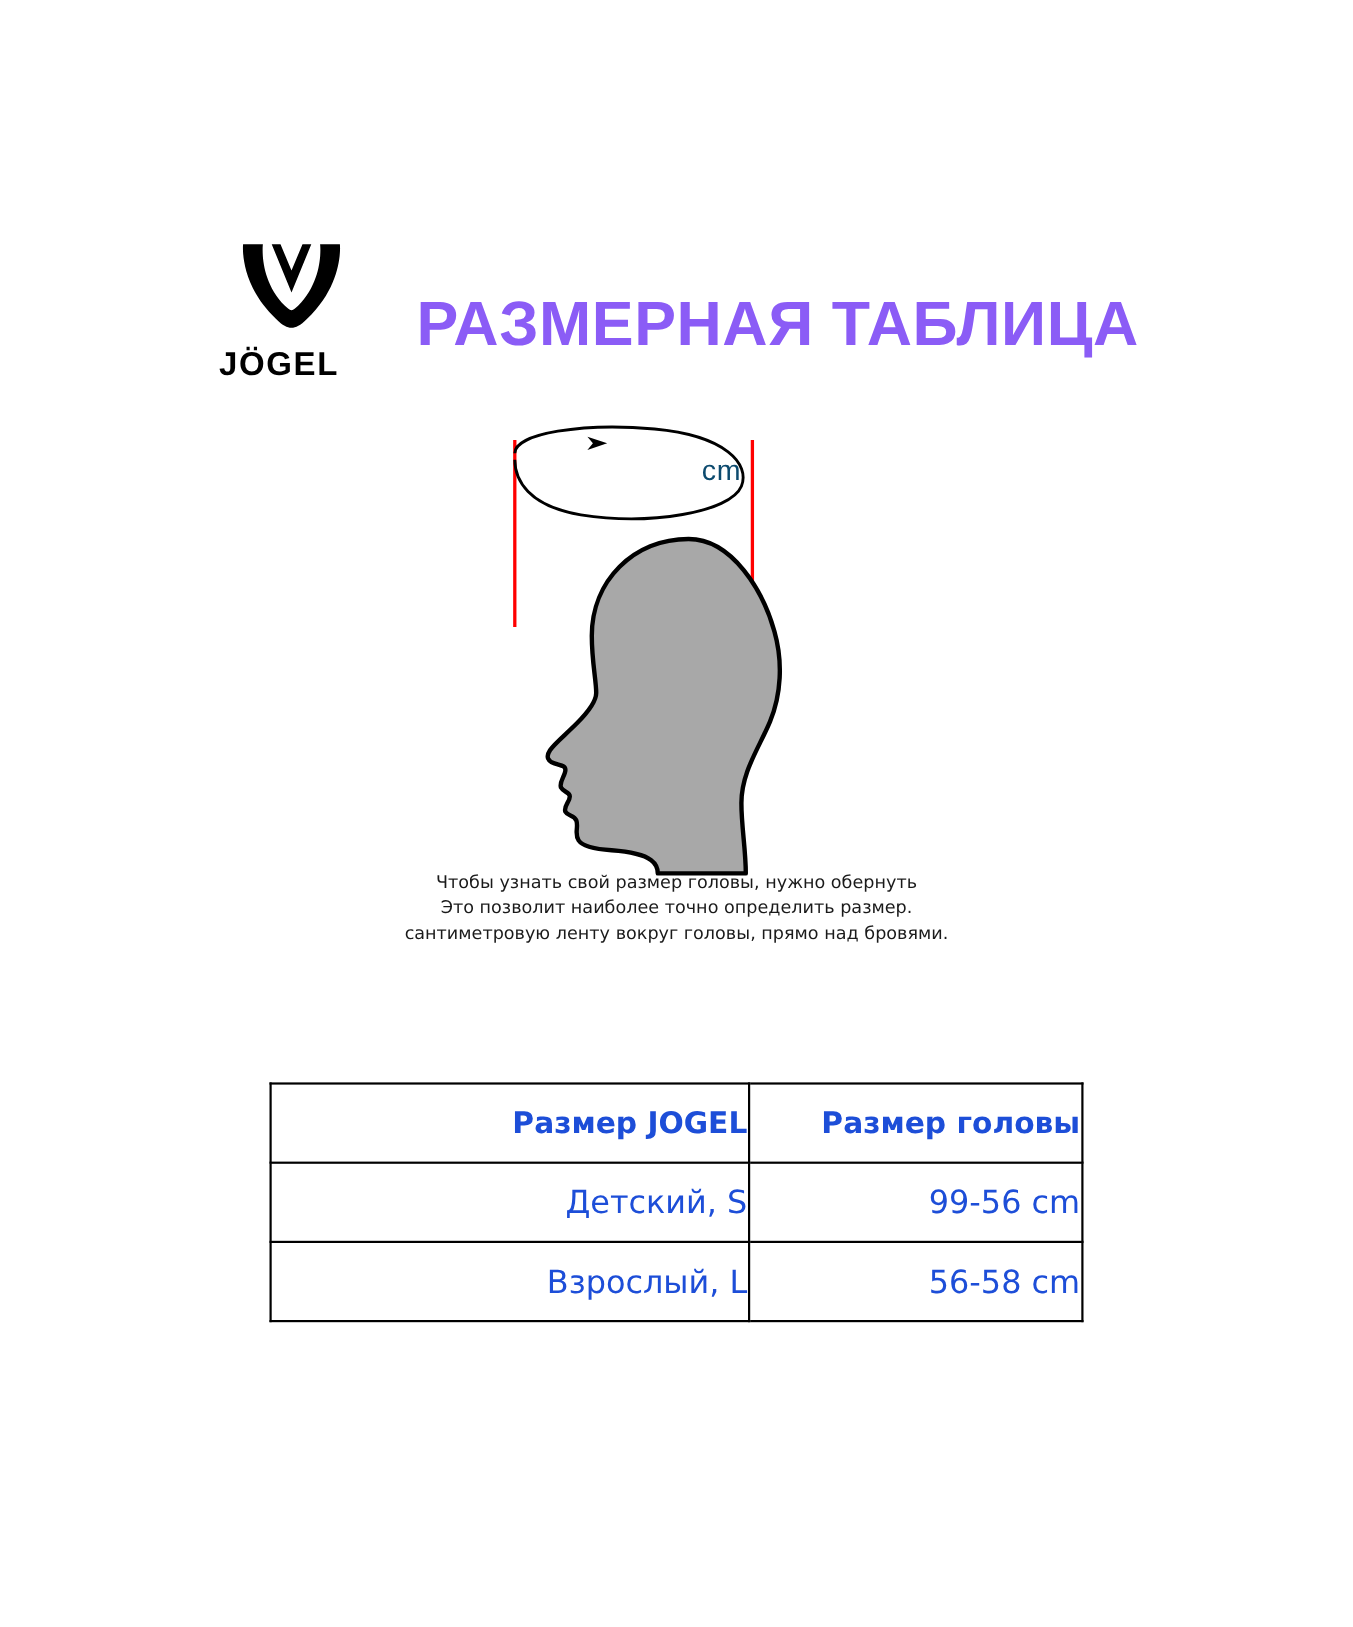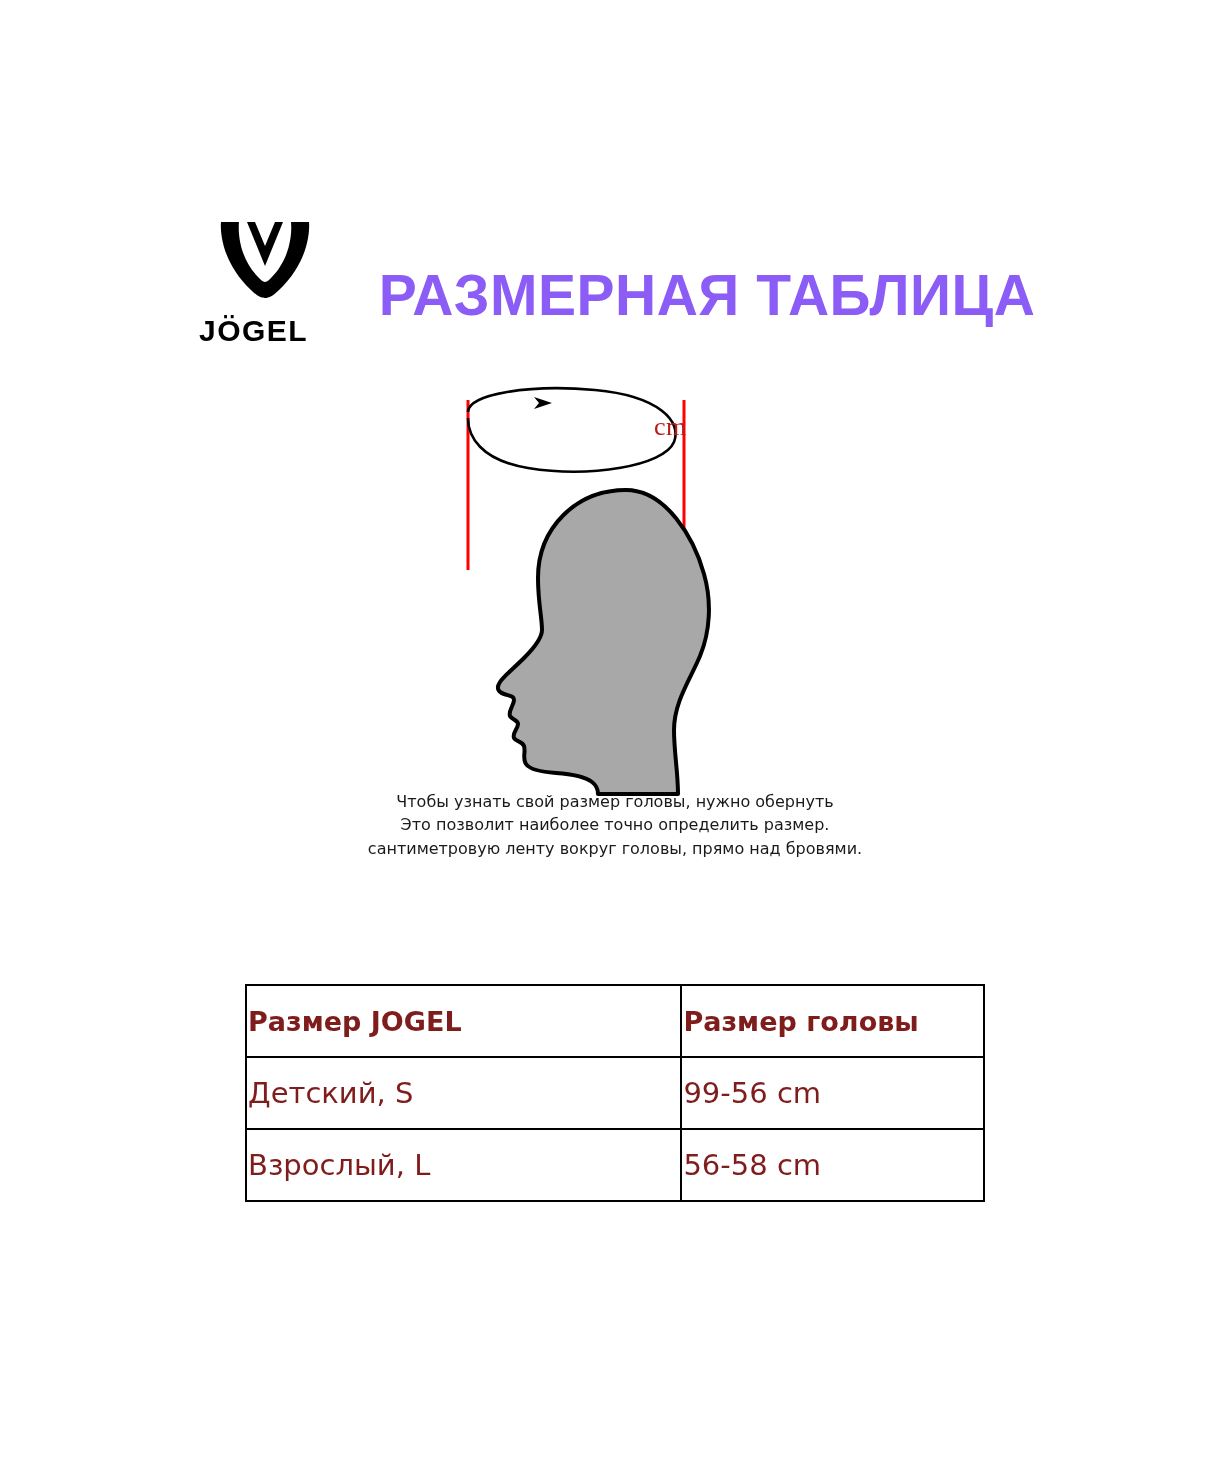--- a/index.html
+++ b/index.html
@@ -62,25 +62,25 @@
     left: 50%;
     transform: translateX(-50%);
     top: 380px;
     width: 330px;
     height: 440px;
   }
   .illustration svg { display: block; }
 
   .cm-label {
     position: absolute;
-    left: 204px;
+    left: 188px;
     top: 32px;
-    font-family: Liberation Serif, serif;
+    font-family: Liberation Sans, sans-serif;
     font-size: 26px;
-    color: #b91c1c;
+    color: #0c4a6e;
     letter-spacing: 0.5px;
   }
 
   
   .description {
     position: absolute;
     left: 50%;
     transform: translateX(-50%);
     top: 790px;
     width: 820px;
@@ -98,23 +98,23 @@
     left: 50%;
     transform: translateX(-50%);
     top: 984px;
     width: 740px;
     border-collapse: collapse;
     table-layout: fixed;
   }
   .size-table th,
   .size-table td {
     border: 2px solid #000000;
-    text-align: left;
+    text-align: right;
     font-family: "DejaVu Sans", sans-serif;
-    color: #7f1d1d;
+    color: #1d4ed8;
   }
   .size-table th {
     height: 68px;
     font-size: 27px;
     font-weight: bold;
   }
   .size-table td {
     height: 68px;
     font-size: 29px;
     font-weight: normal;

